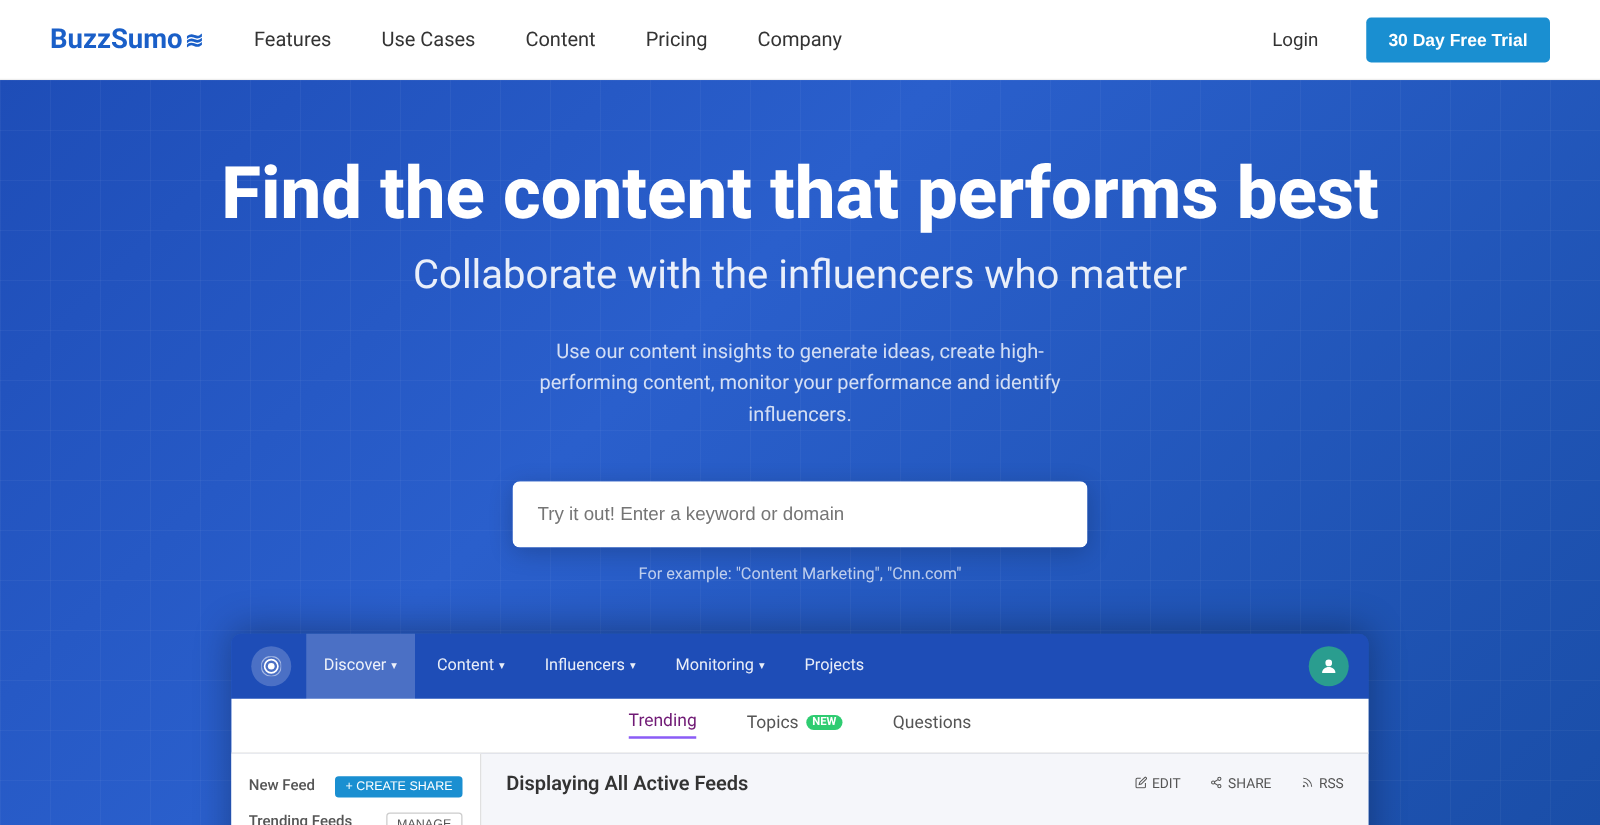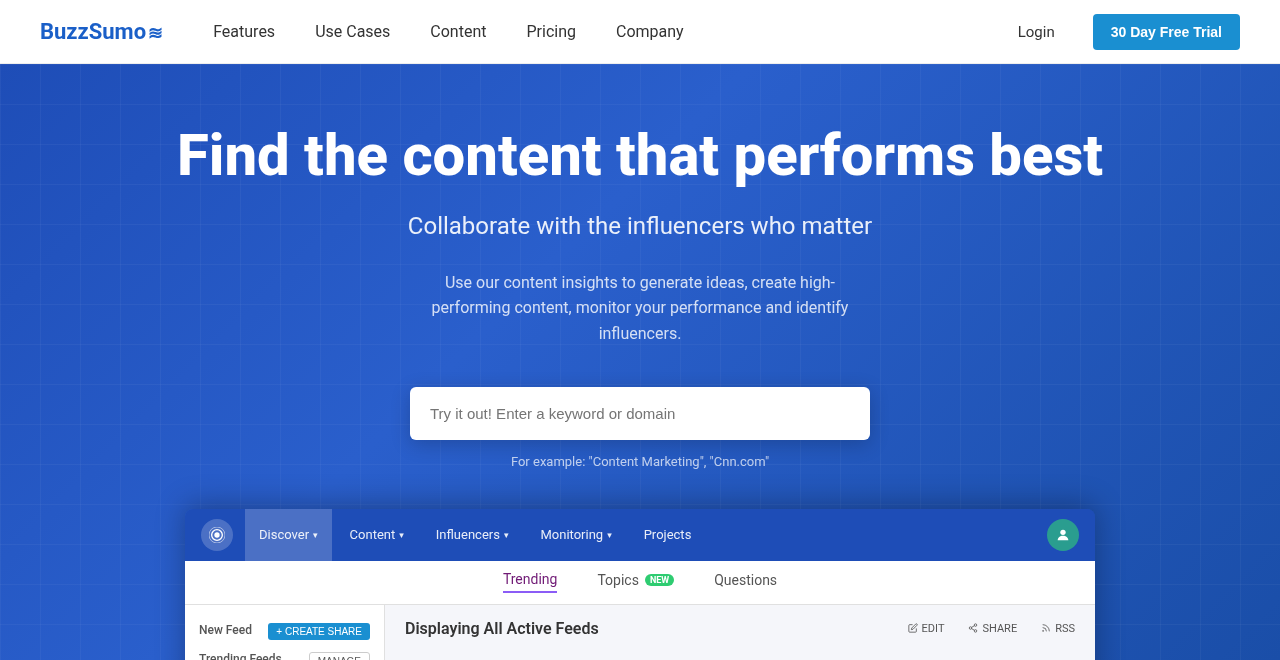--- a/index.html
+++ b/index.html
@@ -12,21 +12,21 @@
       display: flex;
       align-items: center;
       padding: 0 40px;
       border-bottom: 1px solid #eee;
       position: relative;
       z-index: 10;
     }
     .navbar-logo {
       display: flex;
       align-items: center;
-      margin-right: 50px;
+      margin-right: 40px;
     }
     .logo-text {
       font-size: 22px;
       font-weight: 700;
       color: #1a5fc8;
     }
     .logo-wave {
       display: inline-block;
       margin-left: 2px;
       color: #1a5fc8;
@@ -88,26 +88,26 @@
         linear-gradient(90deg, rgba(255,255,255,0.04) 1px, transparent 1px);
       background-size: 40px 40px;
       pointer-events: none;
     }
 
     .hero-title {
       font-size: 58px;
       font-weight: 800;
       color: #fff;
       line-height: 1.1;
-      margin-bottom: 24px;
+      margin-bottom: 12px;
       position: relative;
       z-index: 1;
     }
     .hero-subtitle {
-      font-size: 24px;
+      font-size: 32px;
       font-weight: 400;
       color: rgba(255,255,255,0.9);
       margin-bottom: 30px;
       position: relative;
       z-index: 1;
     }
     .hero-desc {
       font-size: 16px;
       color: rgba(255,255,255,0.8);
       line-height: 1.6;

